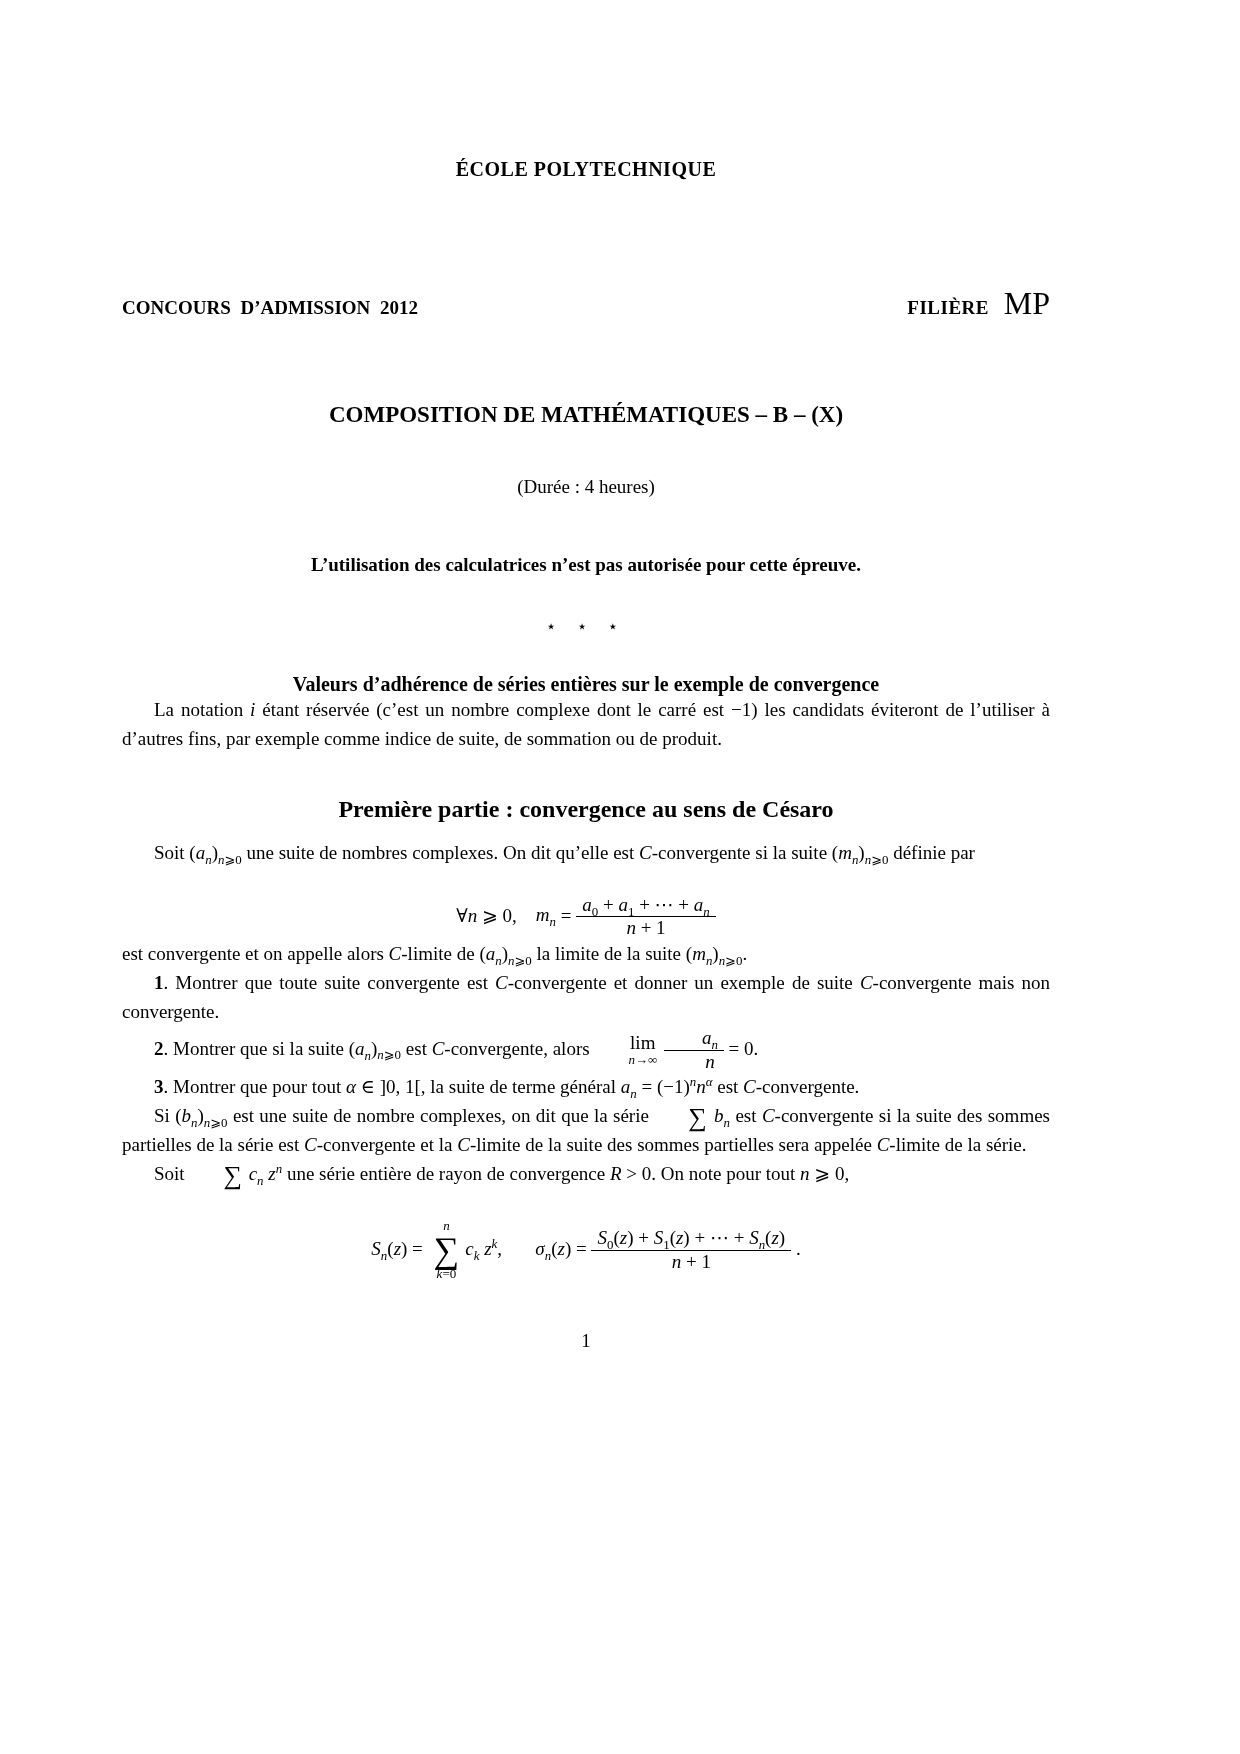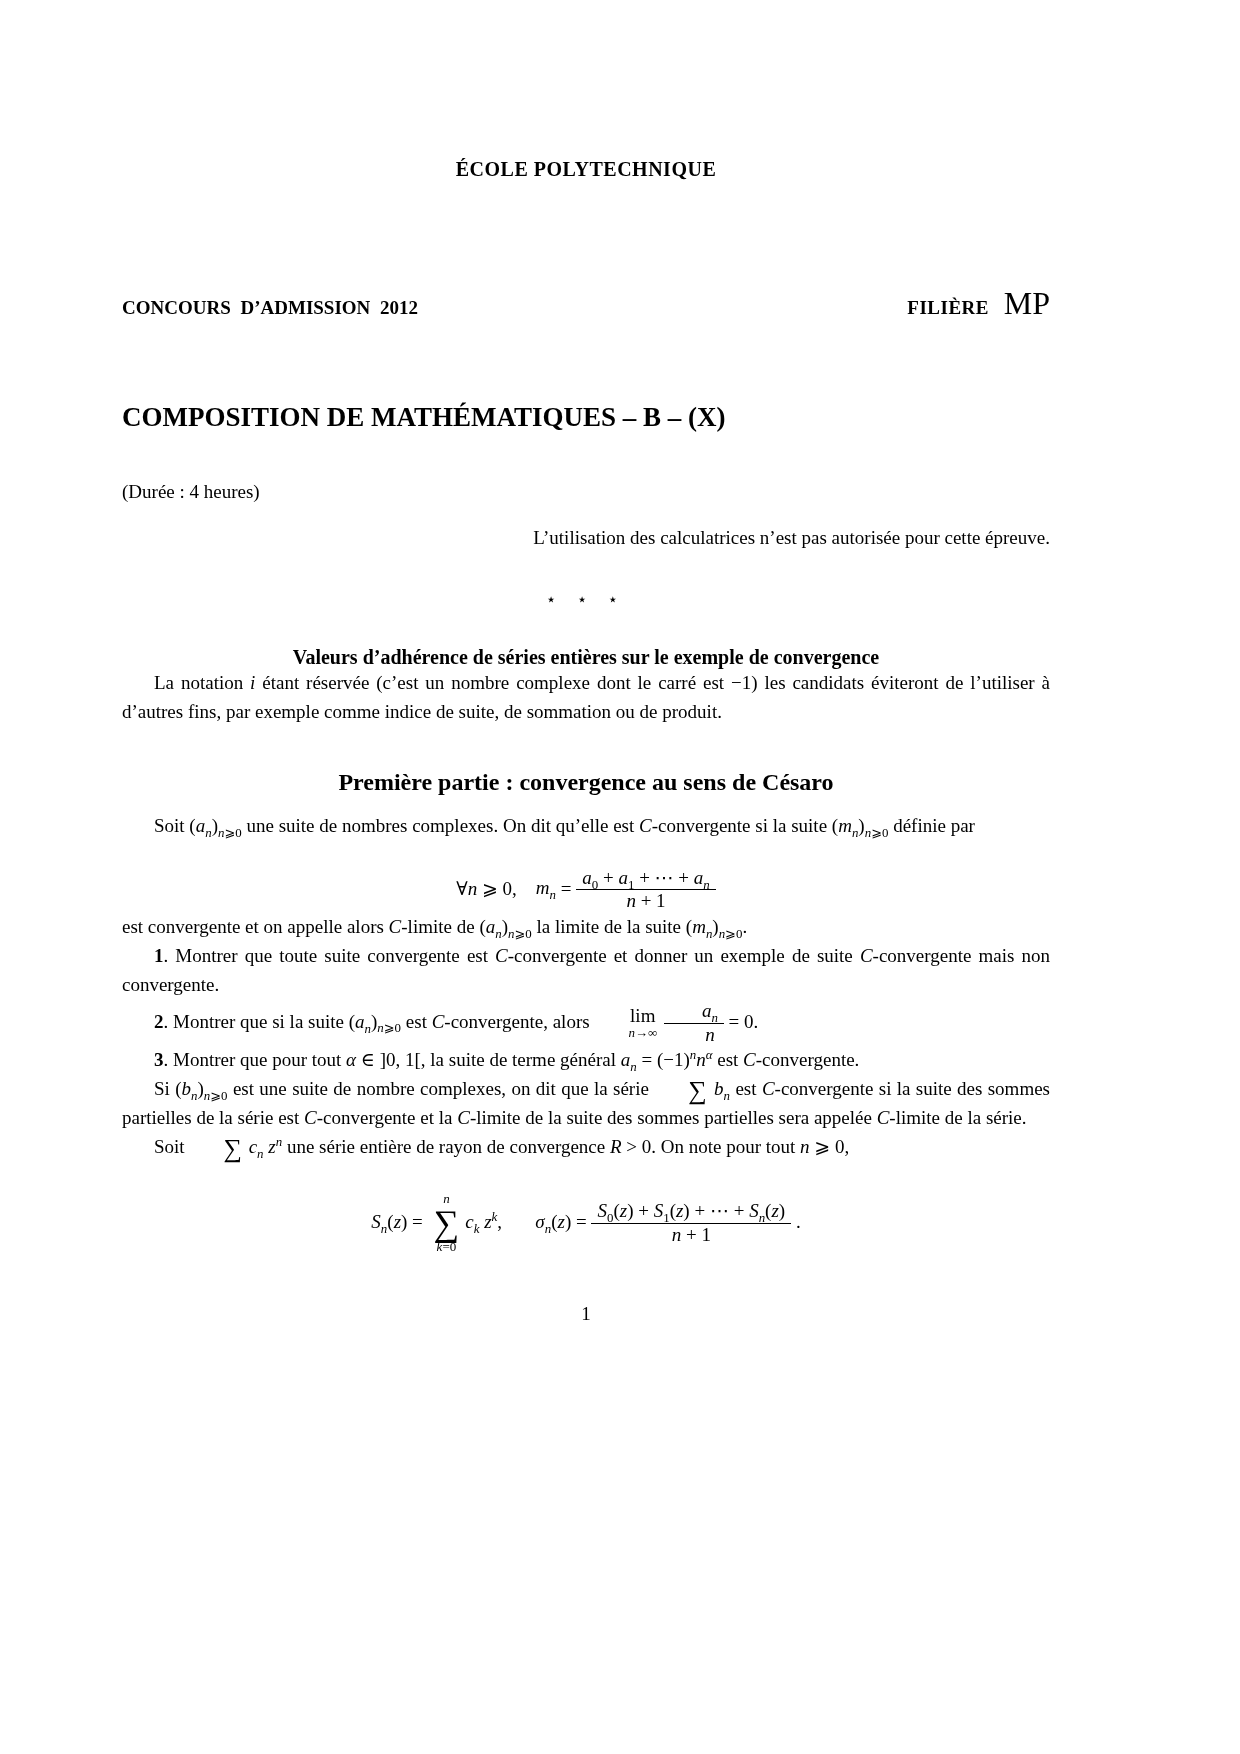--- a/index.html
+++ b/index.html
@@ -12,23 +12,23 @@
     color: #000000;
     font-family: "Liberation Serif", "DejaVu Serif", serif;
     font-size: 19px;
     padding: 158px 132px 40px 64px;
   }
   .school { text-align: center; font-size: 20px; font-weight: 700; margin: 0; letter-spacing: 0.5px; }
   .header-row { display: flex; justify-content: space-between; align-items: baseline; margin-top: 104px; }
   .concours { font-weight: 700; font-size: 19px; word-spacing: 5px; }
   .filiere-label { font-weight: 700; font-size: 19px; letter-spacing: 0.5px; }
   .filiere-value { font-size: 32px; margin-left: 10px; font-weight: 400; }
-  .comp-title { font-size: 27px; font-weight: 700; margin: 80px 0 0 0; }
-  .duration { text-align: left; margin-top: 48px; }
-  .notice { text-align: right; margin-top: 24px; }
+  .comp-title { text-align: center; font-size: 23px; font-weight: 700; margin: 80px 0 0 0; }
+  .duration { text-align: center; margin-top: 48px; }
+  .notice { text-align: center; margin-top: 56px; font-weight: bold; }
   .stars { text-align: center; margin-top: 40px; letter-spacing: 8px; font-size: 17px; }
   .subject { text-align: center; font-size: 20px; font-weight: 700; margin: 36px 0 0 0; }
   p.body { margin: 0; text-align: justify; line-height: 1.52; }
   .indent { text-indent: 32px; }
   .mt-intro { margin-top: 44px; }
   .part-heading { text-align: center; font-size: 24px; font-weight: 700; margin: 42px 0 16px 0; }
   .mt-soit { margin-top: 42px; }
   .mt-est { margin-top: 26px; }
   .mt-q { margin-top: 34px; }
   .mt-si { margin-top: 34px; }

